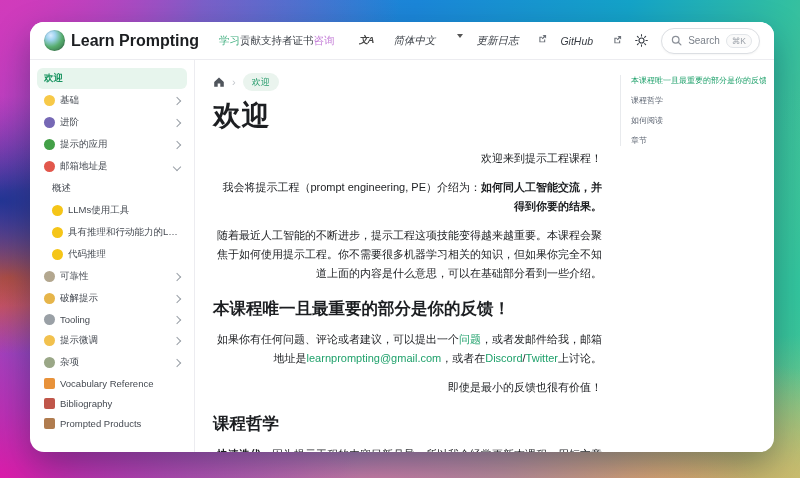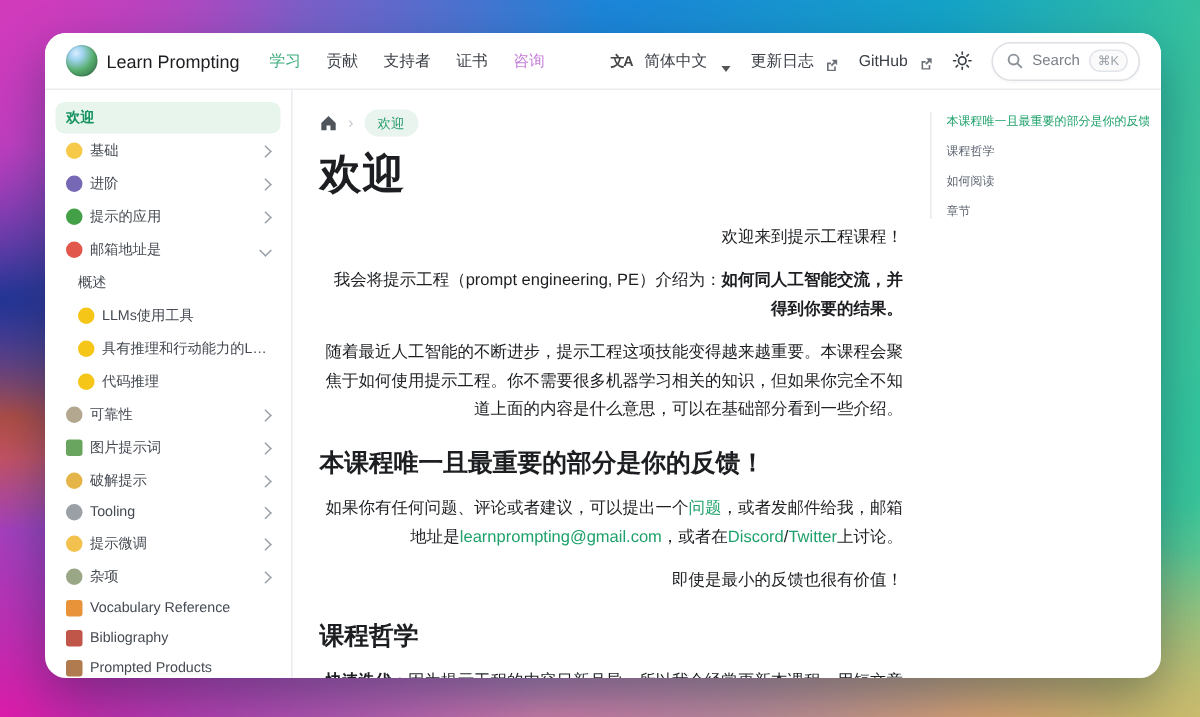--- a/index.html
+++ b/index.html
@@ -19,27 +19,27 @@
   .window{position:absolute;left:30px;top:22px;width:744px;height:430px;background:#fff;
     border-radius:14px;box-shadow:0 14px 34px rgba(10,20,50,.35);overflow:hidden;
     display:flex;flex-direction:column;}
   
   .navbar{height:37px;flex:0 0 37px;display:flex;align-items:center;padding:0 14px;
     border-bottom:1px solid #ececf0;background:#fff;}
   .brand{display:flex;align-items:center;gap:6px;}
   .logo{width:21px;height:21px;border-radius:50%;
     background:radial-gradient(circle at 32% 26%,#d9ecff 0%,#9fd4ef 22%,#57ad6e 55%,#2c5e41 100%);
     box-shadow:inset 0 0 0 1px rgba(0,0,0,.08);}
-  .brand-title{font-size:12px;font-weight:400;color:#1c1e21;}
-  .nav-links{display:flex;gap:17px;margin-left:20px;}
+  .brand-title{font-size:16px;font-weight:700;color:#1c1e21;}
+  .nav-links{display:flex;margin-left:20px;}
   .nav-link{font-size:10.5px;color:#3a3f46;text-decoration:none;cursor:pointer;}
   .nav-link.active{color:#3fae7e;}
   .nav-link.consult{color:#c57fd8;}
   .nav-right{margin-left:auto;display:flex;align-items:center;gap:13px;}
-  .nav-util{display:flex;align-items:flex-end;gap:8px;font-size:10.5px;color:#3a3f46;cursor:pointer;}
+  .nav-util{display:flex;align-items:flex-start;gap:20px;font-size:10.5px;color:#3a3f46;cursor:pointer;font-style:italic;}
   .caret{width:0;height:0;border-left:3.5px solid transparent;border-right:3.5px solid transparent;
     border-top:4px solid #555;margin-left:2px;}
   .lang-glyph{font-size:9.5px;font-weight:700;color:#444;letter-spacing:-1px;}
   .search-pill{display:flex;align-items:center;gap:6px;height:24px;padding:0 7px 0 9px;
     border:1px solid #dcdfe3;border-radius:13px;background:#fff;cursor:pointer;
     box-shadow:0 1px 2px rgba(0,0,0,.04);}
   .search-text{font-size:10px;color:#7b818a;}
   .kbd{font-size:8.5px;color:#9aa0a8;border:1px solid #e2e5e9;border-radius:8px;
     padding:1px 5px;background:#fafafa;}
   
@@ -179,25 +179,20 @@
         <div class="side-item lvl1">
           <span class="s-icon ci" title="🟡" style="background: rgb(245, 197, 24);"></span>
           <span class="s-label">代码推理</span>
         </div>
         <div class="side-item">
           <span class="s-icon ci" title="⚖️" style="background: rgb(179, 167, 143);"></span>
           <span class="s-label">可靠性</span>
           <span class="chev right"></span>
         </div>
         <div class="side-item">
-          <span class="s-icon sq" title="🖼️" style="background: rgb(106, 165, 95);"></span>
-          <span class="s-label">图片提示词</span>
-          <span class="chev right"></span>
-        </div>
-        <div class="side-item">
           <span class="s-icon ci" title="🔓" style="background: rgb(230, 181, 74);"></span>
           <span class="s-label">破解提示</span>
           <span class="chev right"></span>
         </div>
         <div class="side-item">
           <span class="s-icon ci" title="🔧" style="background: rgb(154, 160, 166);"></span>
           <span class="s-label">Tooling</span>
           <span class="chev right"></span>
         </div>
         <div class="side-item">

